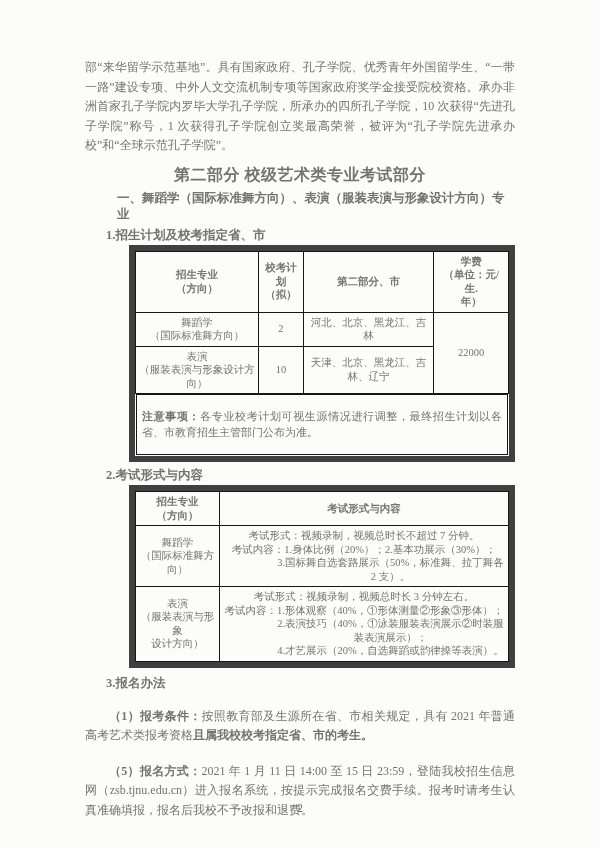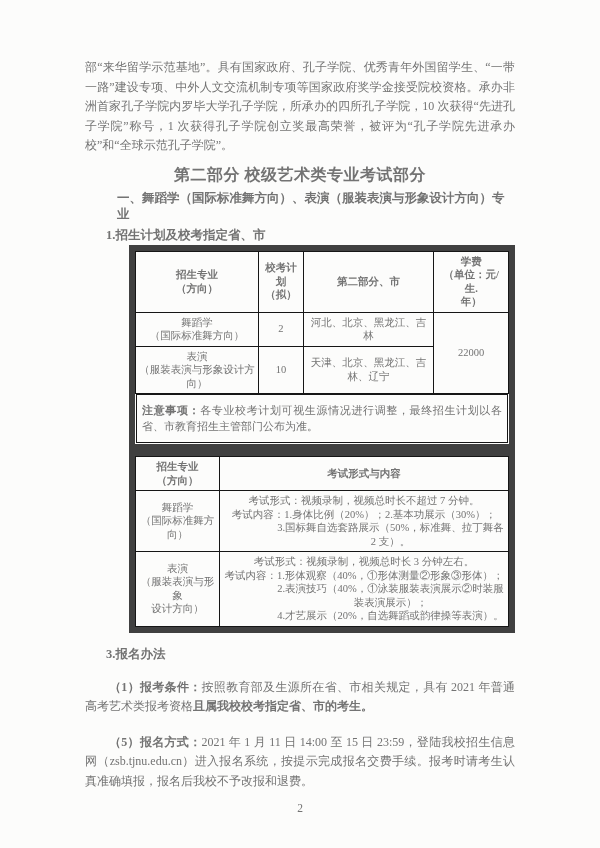--- a/index.html
+++ b/index.html
@@ -37,21 +37,21 @@
     font-size:10.5px; line-height:13.5px; text-align:center;
   }
   .tbl th, .tbl td { border:1px solid #161616; padding:3px 3px; vertical-align:middle; }
   .tbl th { font-weight:bold; }
   .pre { white-space:pre-line; }
   .content-cell { text-align:center; padding-left:6px; }
   .content-cell .line { margin:0; }
   .content-cell .hang { padding-left:53px; }
   .note {
     border:1px solid #161616; margin:0 1px 1px 1px;
-    padding:8px 5px; font-size:11px; line-height:15.5px; text-align:justify;
+    padding:14px 5px; font-size:11px; line-height:15.5px; text-align:justify;
   }
   .note b { font-weight:bold; }
   .apply-p { margin:16px 0 0 0; text-indent:2em; }
   .apply-p b { font-weight:bold; }
   .page-num {
     position:absolute; left:0; right:0; bottom:30px;
     text-align:center; font-size:11.5px; text-indent:0;
   }
 </style>
 </head>
@@ -98,20 +98,21 @@
 （服装表演与形象设计方
 向）</td>
         <td>10</td>
         <td>天津、北京、黑龙江、吉林、辽宁</td>
       </tr>
     </tbody>
       </table>
     <div class="note"><b>注意事项：</b><span>各专业校考计划可视生源情况进行调整，最终招生计划以各省、市教育招生主管部门公布为准。</span></div>
   </div>
 
+  <div class="sub-title">2.考试形式与内容</div>
 
   <div class="tbl">
     <table>
       <colgroup>
         <col style="width:22.5%">
           <col style="width:77.5%">
       </colgroup>
       <tbody>
           <tr>
         <th class="pre">招生专业
@@ -136,21 +137,21 @@
           <div class="line">考试形式：视频录制，视频总时长 3 分钟左右。</div>
           <div class="line">考试内容：1.形体观察（40%，①形体测量②形象③形体）；</div>
           <div class="line hang">2.表演技巧（40%，①泳装服装表演展示②时装服装表演展示）；</div>
           <div class="line hang">4.才艺展示（20%，自选舞蹈或韵律操等表演）。</div>
         </td>
       </tr>
     </tbody>
       </table>
   </div>
 
-  <div class="sub-title" style="margin-top:13px;">3.报名办法</div>
+  <div class="sub-title" style="margin-top:7px;">3.报名办法</div>
 
   <p class="apply-p"><b>（1）报考条件：</b><span>按照教育部及生源所在省、市相关规定，具有 2021 年普通高考艺术类报考资格</span><b>且属我校校考指定省、市的考生。</b></p>
 
   <p class="apply-p"><b>（5）报名方式：</b><span>2021 年 1 月 11 日 14:00 至 15 日 23:59，登陆我校招生信息网（zsb.tjnu.edu.cn）进入报名系统，按提示完成报名交费手续。报考时请考生认真准确填报，报名后我校不予改报和退费。</span></p>
 
   <div class="page-num">2</div>
 
 </div>
 
 </body></html>

